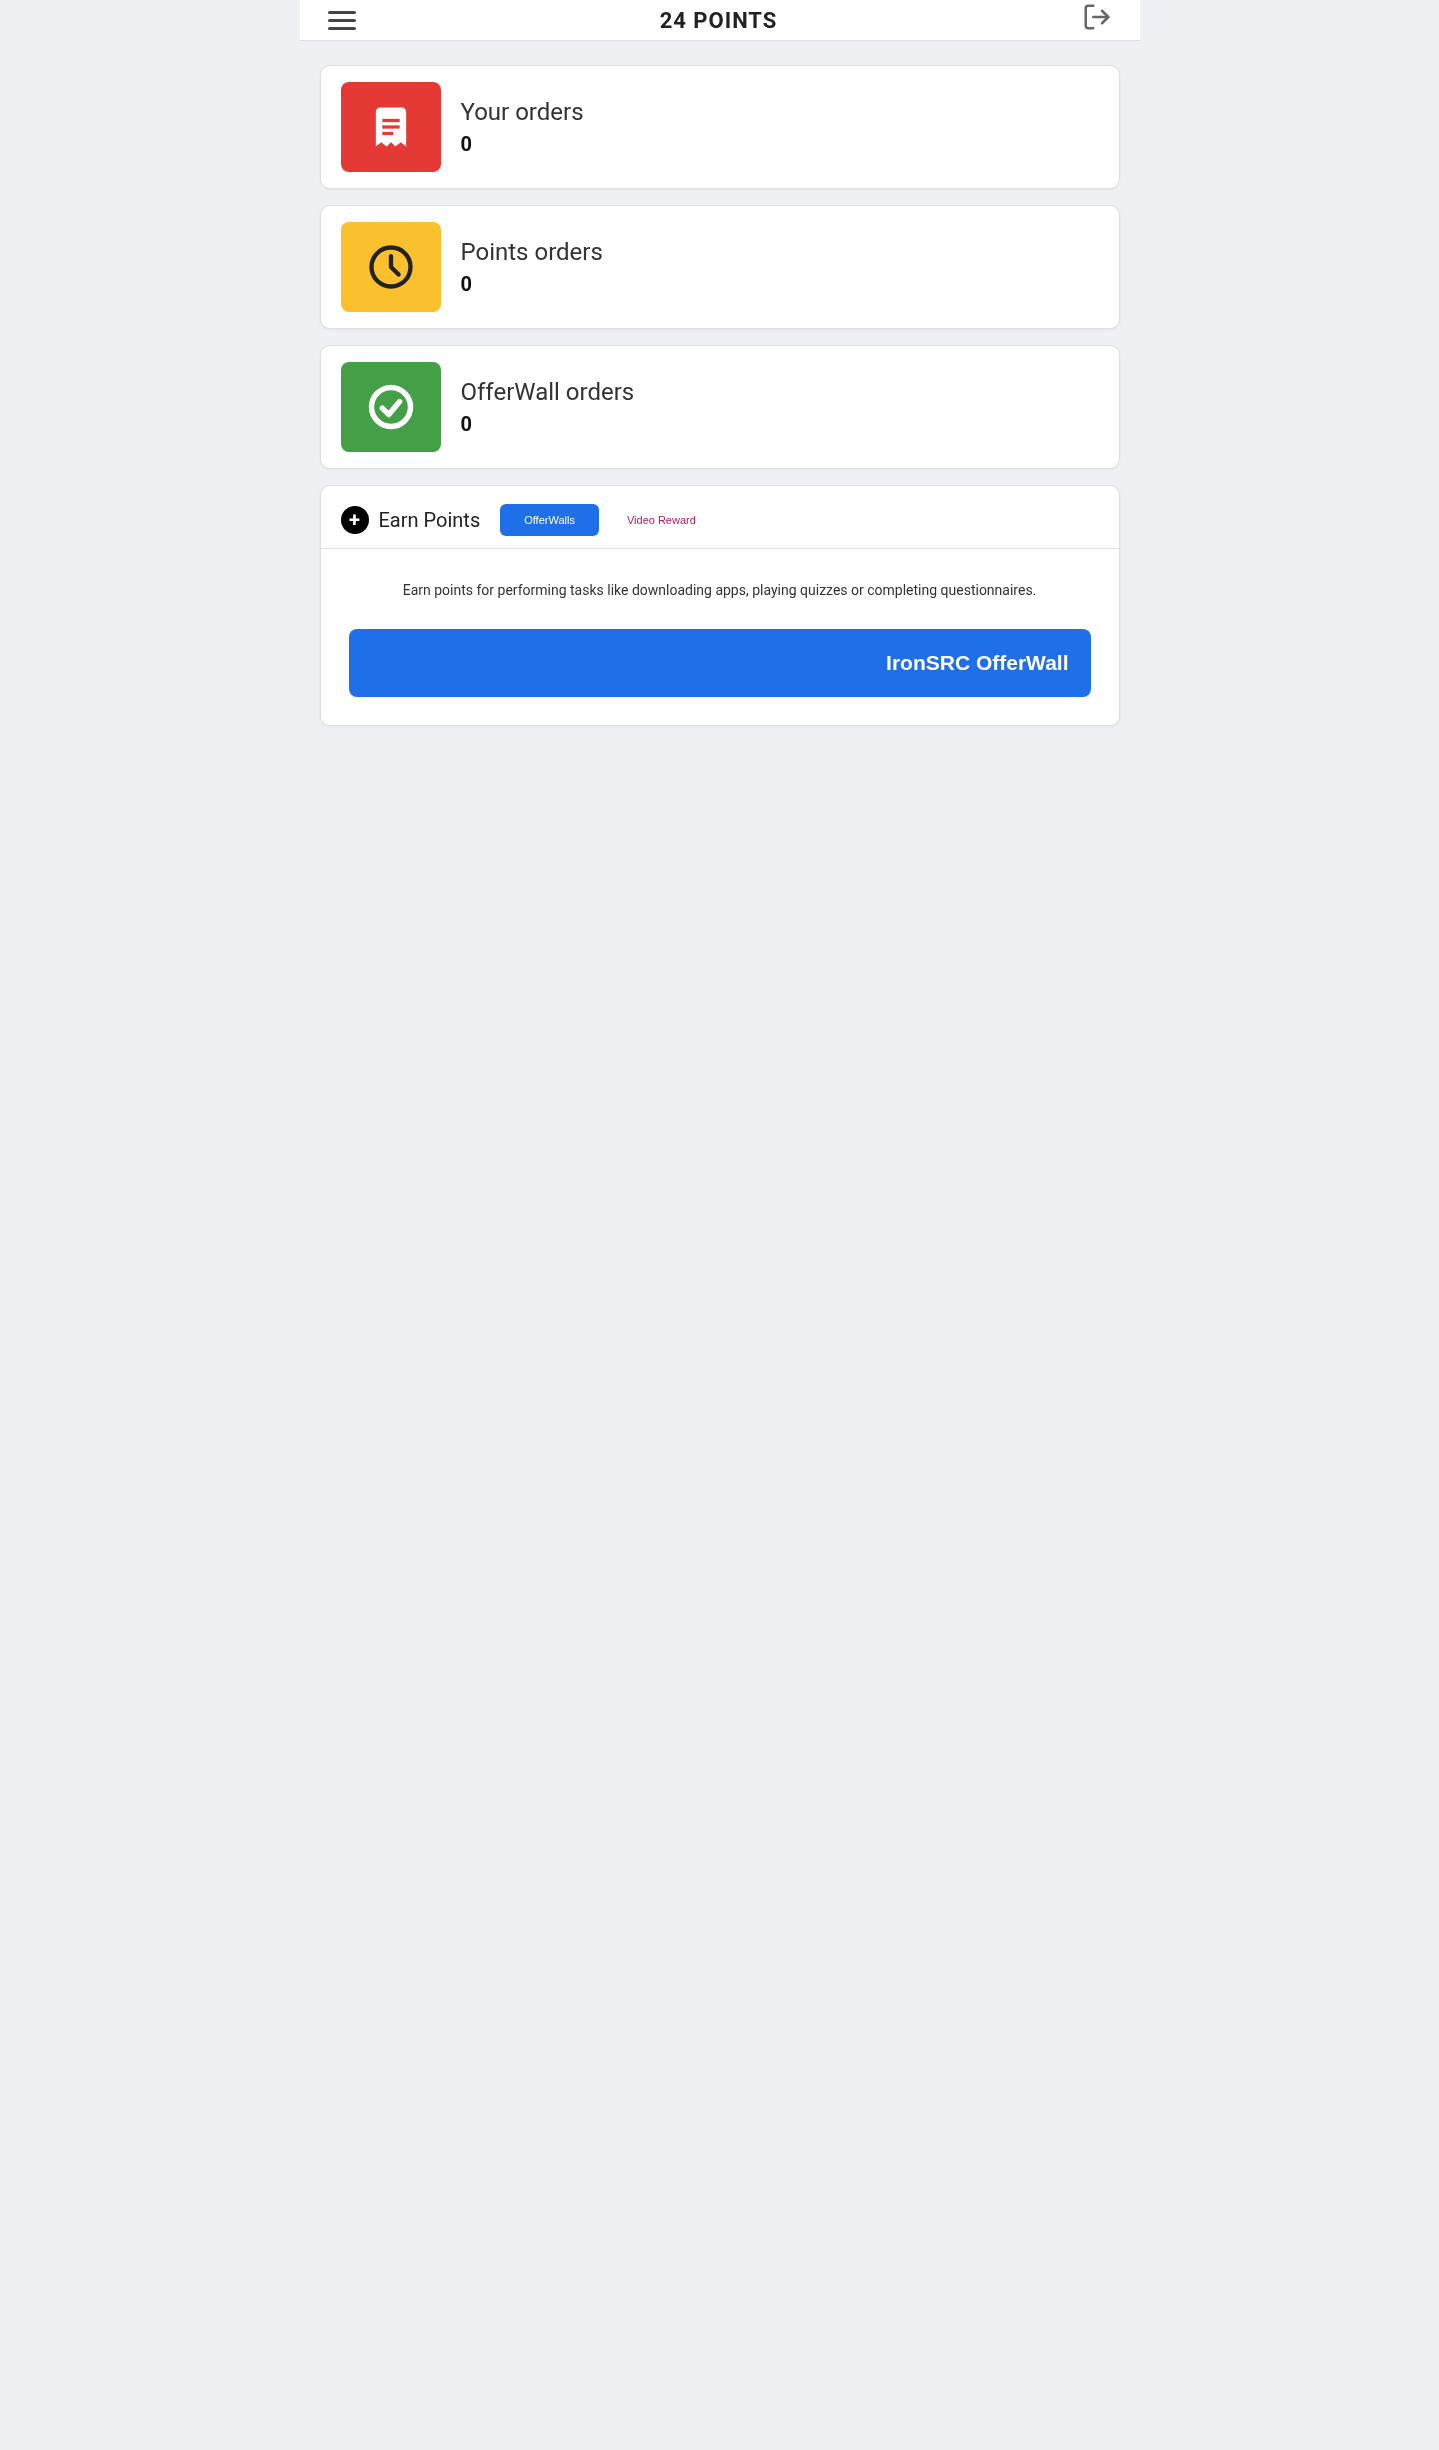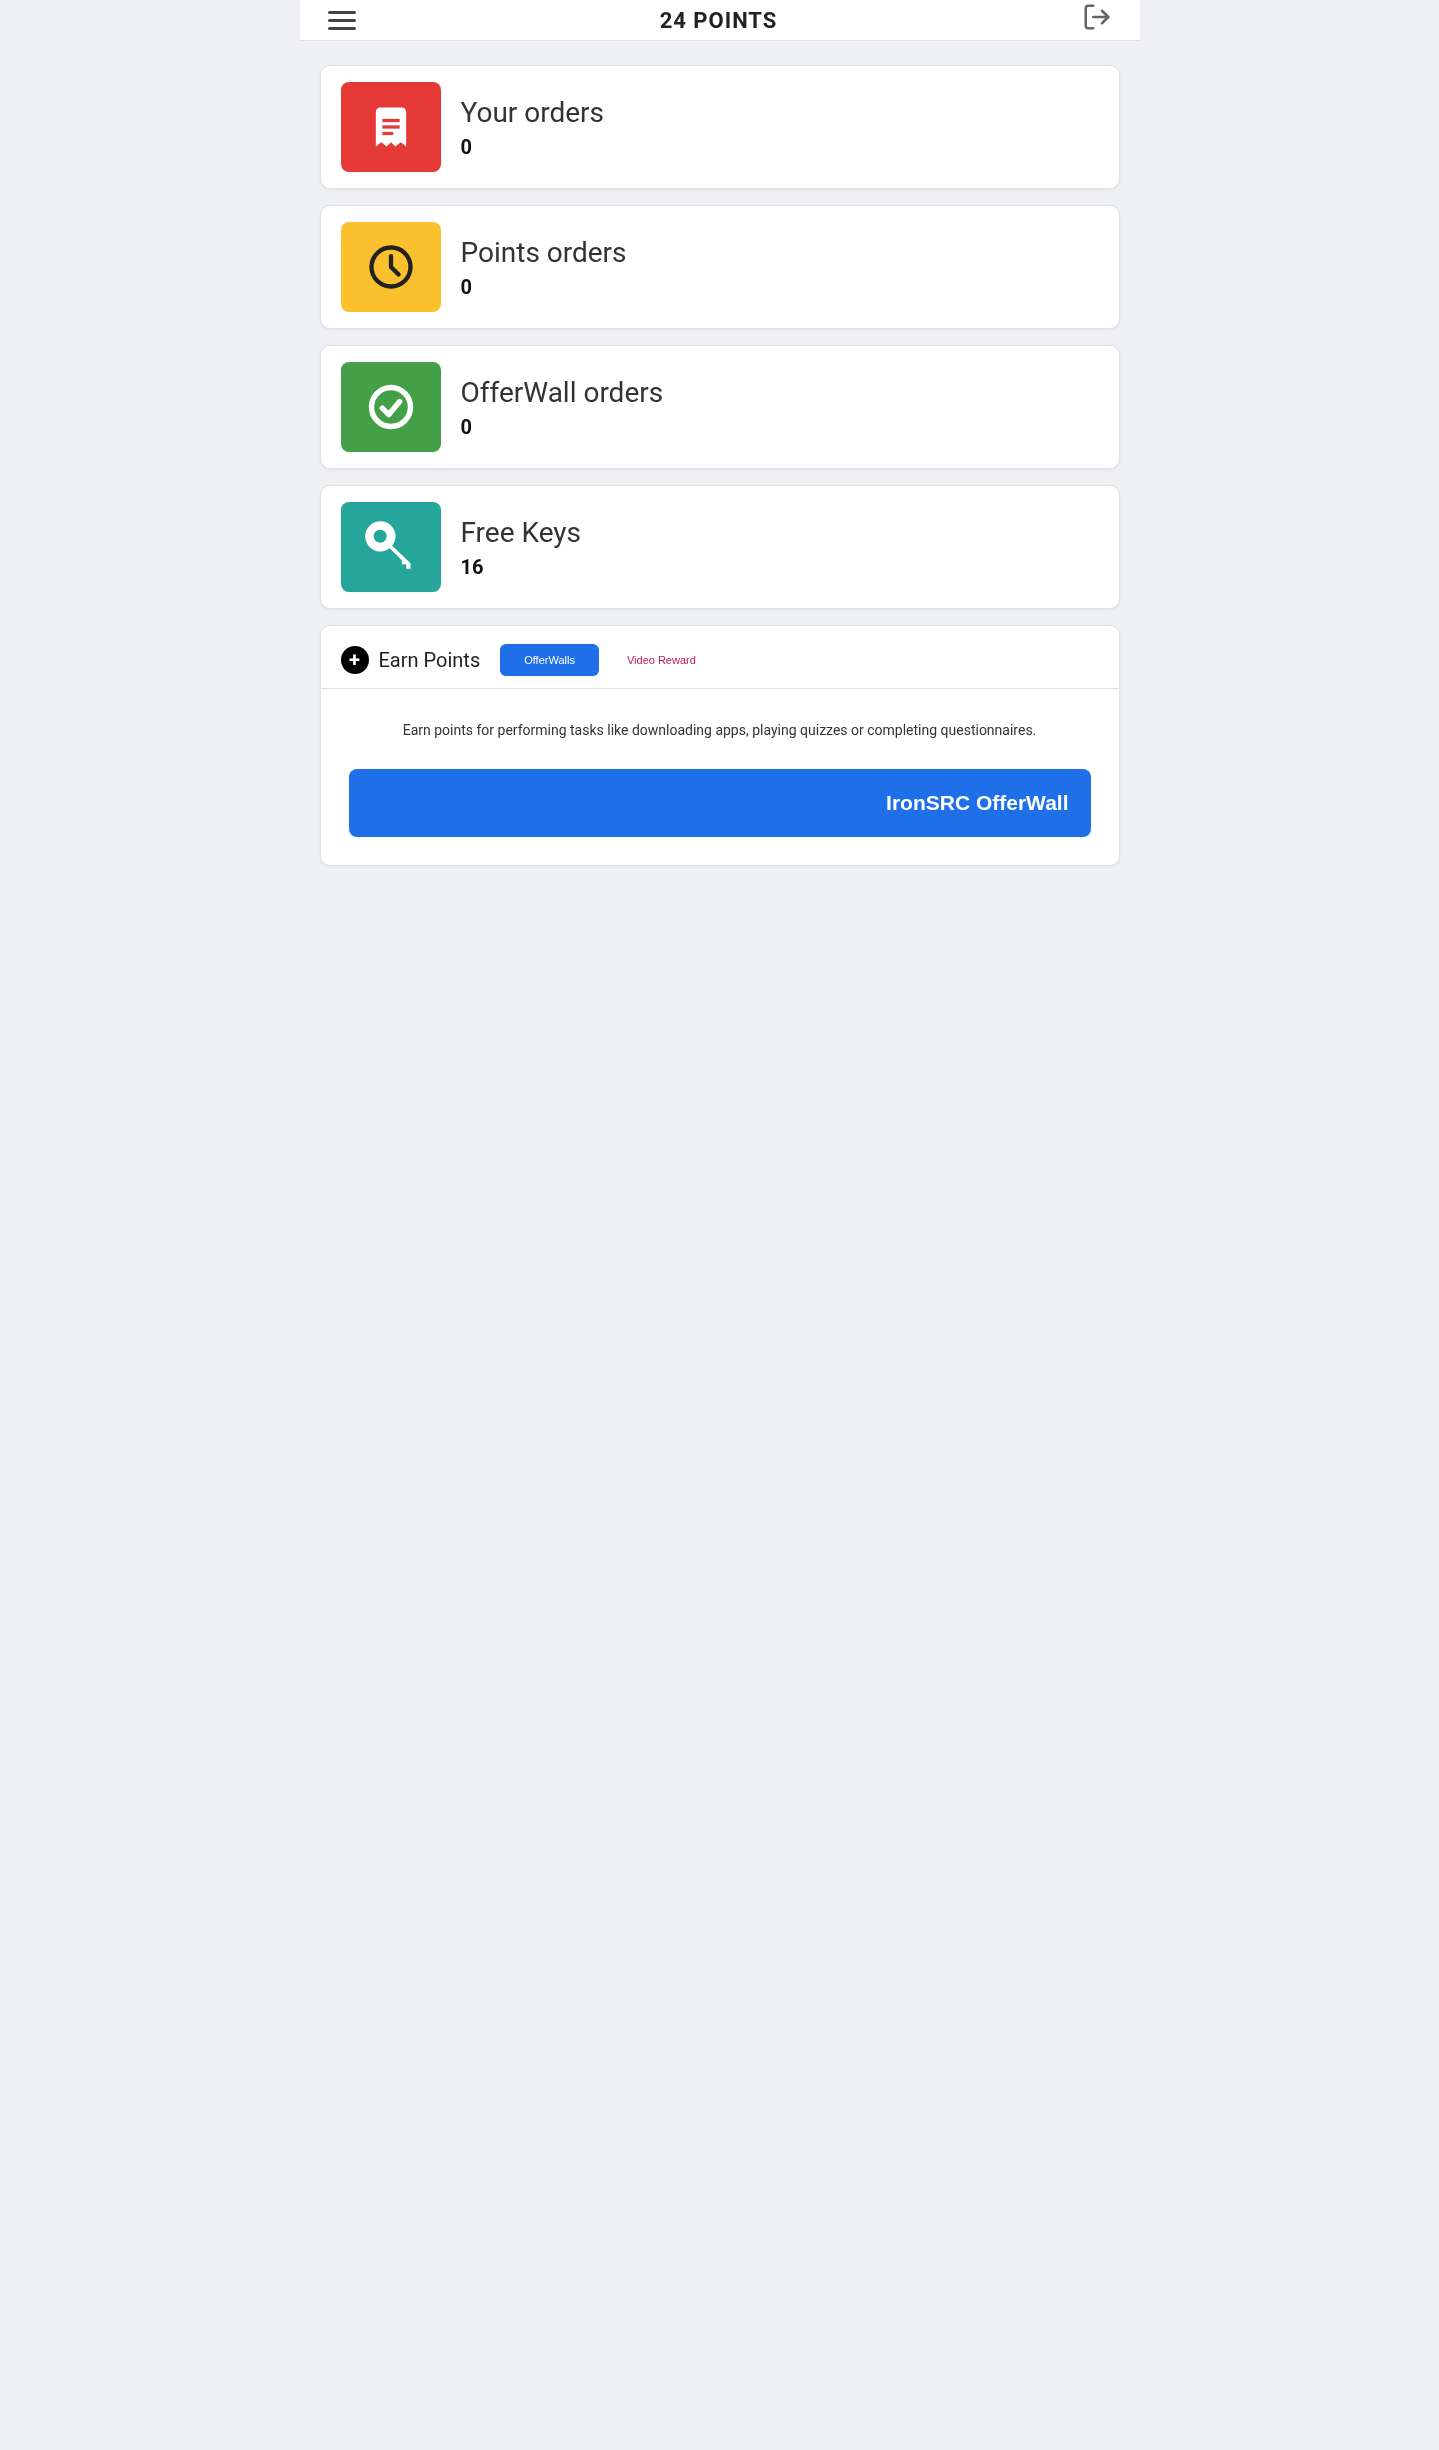--- a/index.html
+++ b/index.html
@@ -105,21 +105,21 @@
       height: 52px;
     }
 
     .card-info {
       display: flex;
       flex-direction: column;
       gap: 6px;
     }
 
     .card-label {
-      font-size: 28px;
+      font-size: 24px;
       color: #333;
       font-weight: 400;
     }
 
     .card-value {
       font-size: 20px;
       font-weight: 700;
       color: #111;
     }
 
@@ -273,32 +273,20 @@
         <circle cx="12" cy="12" r="9" fill="none" stroke="white" stroke-width="2.5"></circle>
         <polyline points="8 12.5 11 15.5 16 9.5"></polyline>
       </svg>
     </div>
     <div class="card-info">
       <span class="card-label">OfferWall orders</span>
       <span class="card-value">0</span>
     </div>
   </div>
 
-  <div class="card">
-    <div class="card-icon-wrap teal">
-      <svg viewBox="0 0 24 24" fill="white" xmlns="http://www.w3.org/2000/svg">
-        <path d="M21 2L19 4M15.5 7.5A5 5 0 1 1 5.5 7.5 5 5 0 0 1 15.5 7.5ZM10.5 12.5L21 2" stroke="white" stroke-width="0" fill="none"></path>
-        <path d="M12.586 11.414a7 7 0 1 0-1.172 1.172L17 18.172V20h2v2h2v-2.5l-8.414-8.086zM7 10a3 3 0 1 1 0-6 3 3 0 0 1 0 6z" fill="white"></path>
-      </svg>
-    </div>
-    <div class="card-info">
-      <span class="card-label">Free Keys</span>
-      <span class="card-value">16</span>
-    </div>
-  </div>
 
   <div class="earn-section">
     <div class="earn-header">
       <div class="earn-title-wrap">
         <div class="plus-icon">+</div>
         <span>Earn Points</span>
       </div>
       <div class="tab-buttons">
         <button class="tab-btn active">OfferWalls</button>
         <button class="tab-btn inactive">Video Reward</button>

